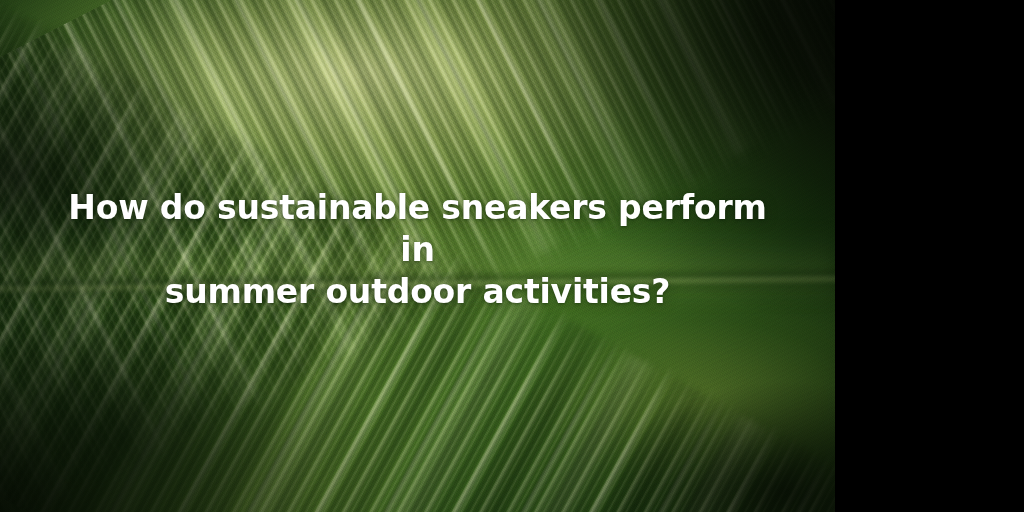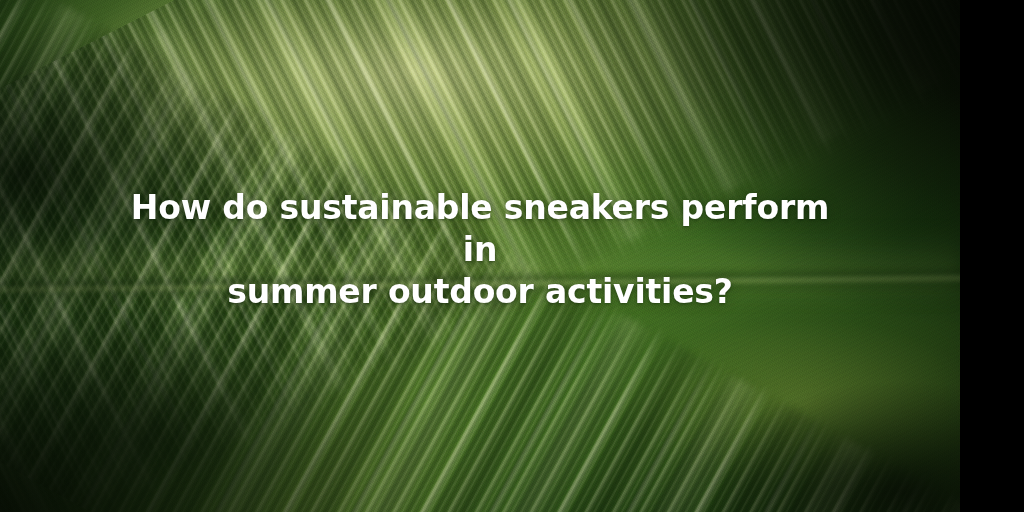--- a/index.html
+++ b/index.html
@@ -7,21 +7,21 @@
     margin: 0;
     padding: 0;
     background: #000;
   }
   body {
     font-family: "DejaVu Sans", sans-serif;
   }
 
   .banner {
     position: relative;
-    width: 960px;
+    width: 835px;
     height: 512px;
     overflow: hidden;
     background: #0c1206;
   }
 
   
 
   .leaf-photo {
     position: absolute;
     inset: 0;

